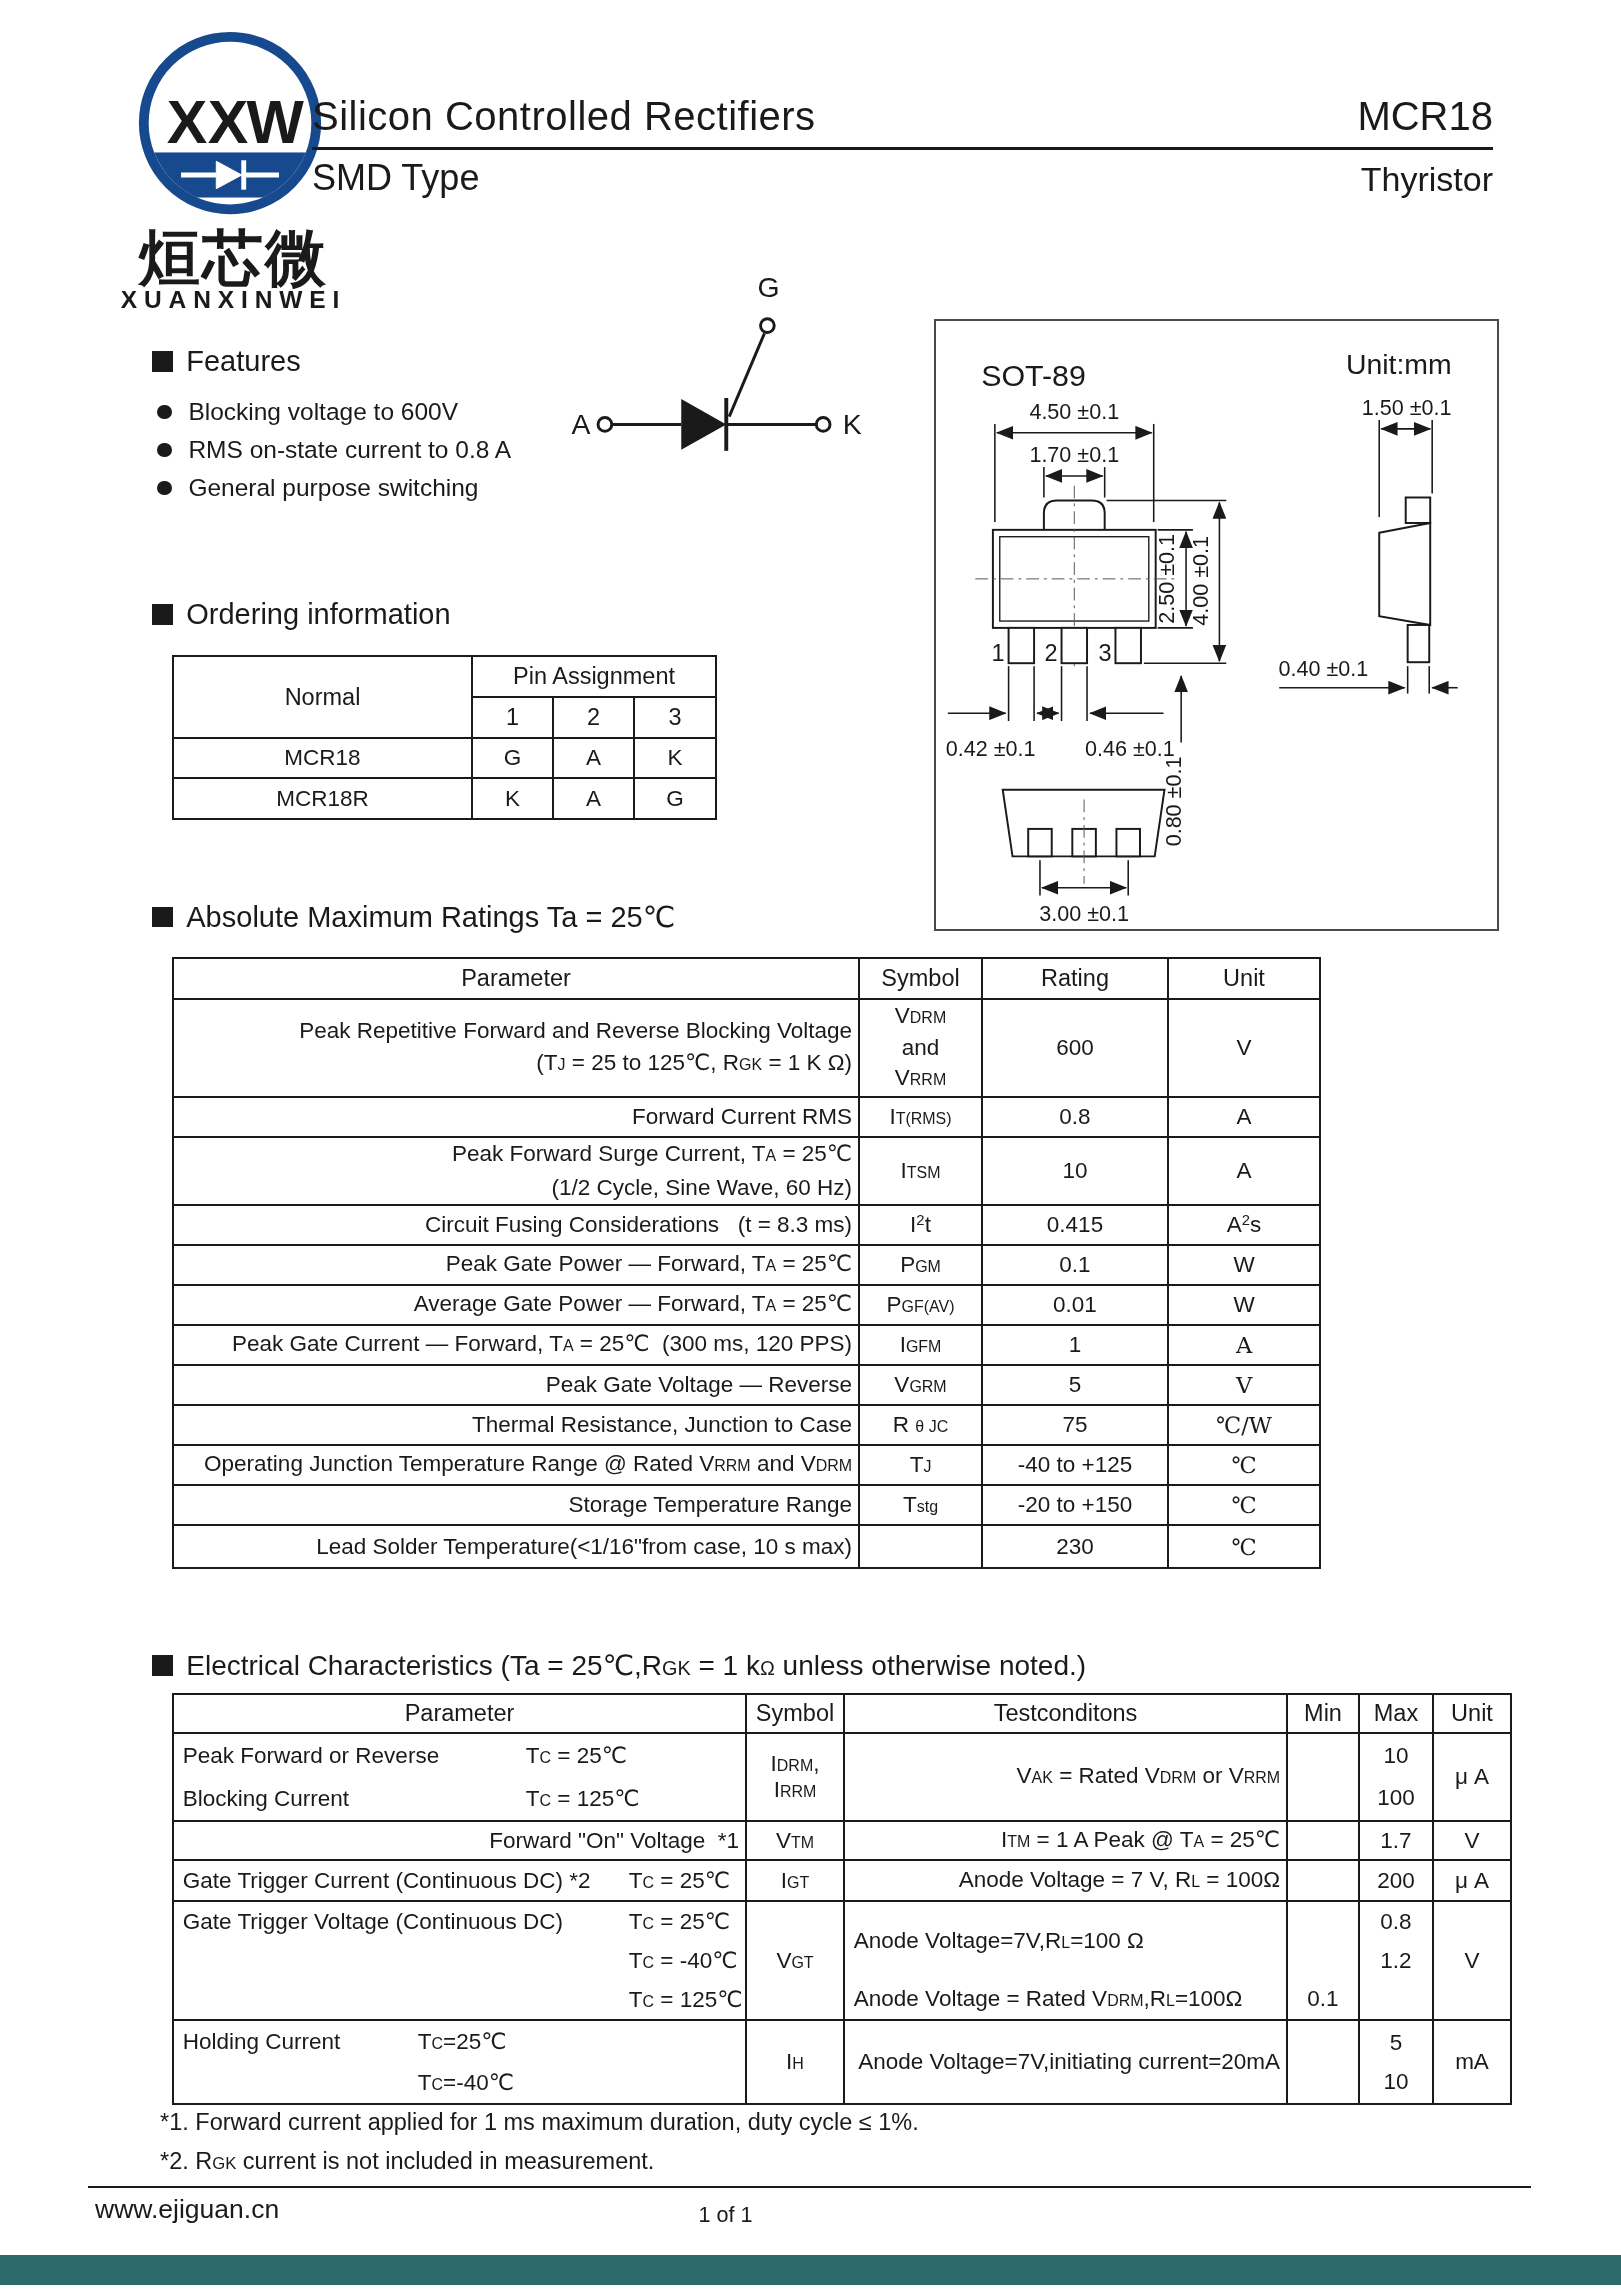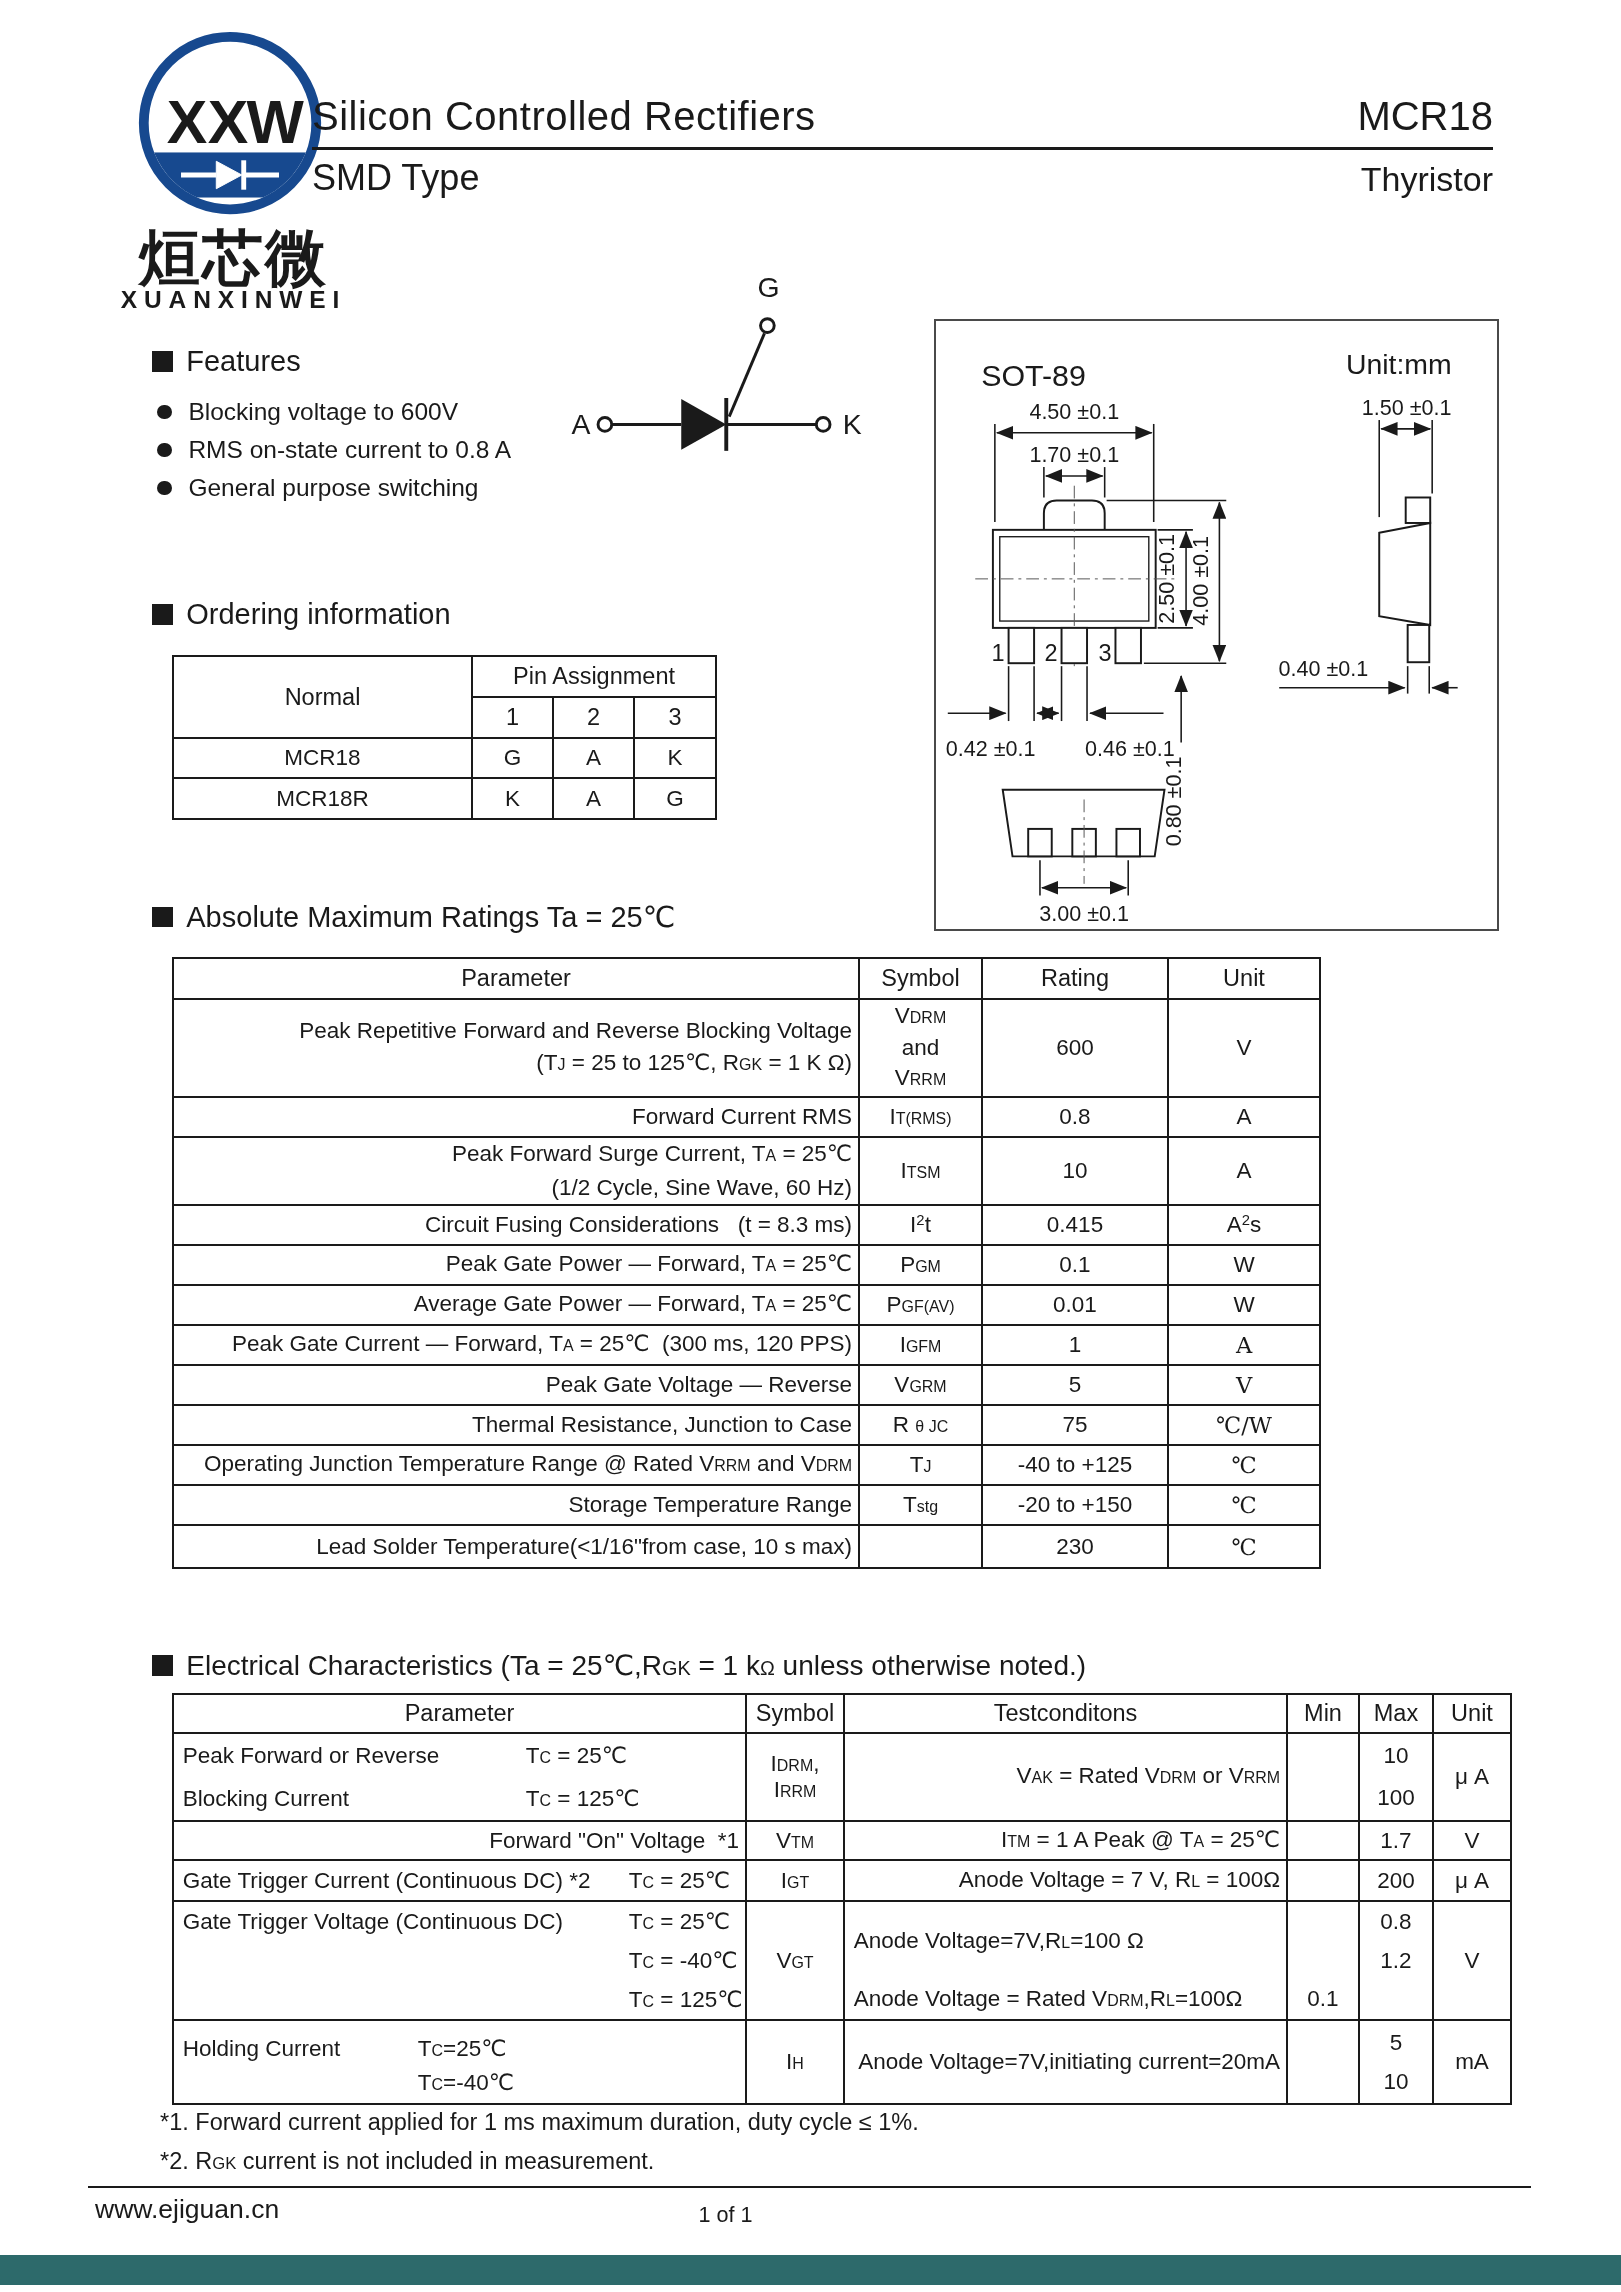--- a/index.html
+++ b/index.html
@@ -446,21 +446,21 @@
             </div>
         <div class="l40c">
               <span>1.2</span>
             </div>
         <div class="l40c"></div>
       </td>
       <td class="c">V</td>
     </tr>
     <tr style="height:82px;">
       <td class="np">
-        <div class="prow" style="height:41px;align-items:flex-end;">
+        <div class="prow" style="height:41px;">
           <span class="plbl w240 rich">Holding Current</span>
           <span class="rich">T<span class="sub">C</span>=25℃</span>
         </div>
         <div class="prow" style="height:41px;">
           <span class="plbl w240"></span>
           <span class="rich">T<span class="sub">C</span>=-40℃</span>
         </div>
       </td>
       <td class="c rich">I<span class="sub">H</span></td>
       <td class="pl rich">Anode Voltage=7V,initiating current=20mA</td>

